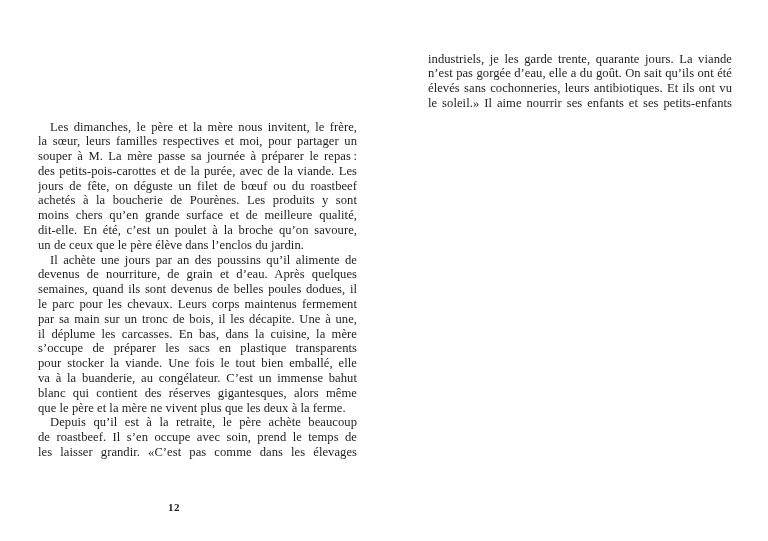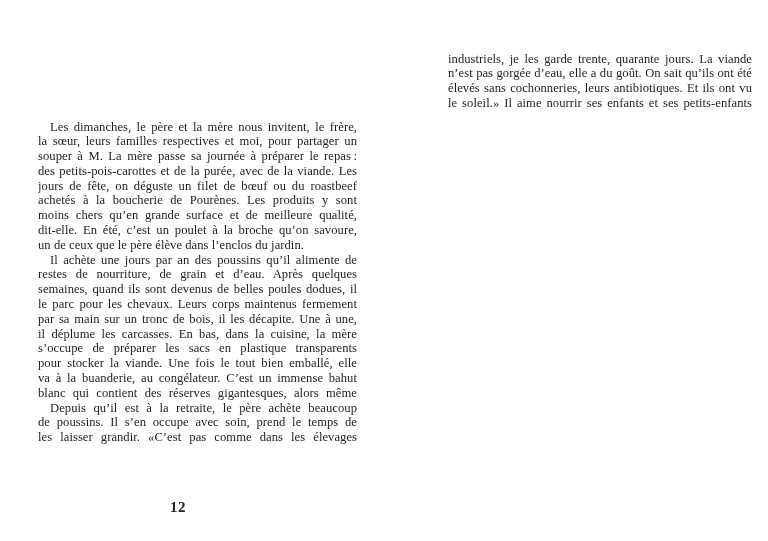--- a/index.html
+++ b/index.html
@@ -33,31 +33,31 @@
   }
   .textblock .line.pend {
     text-align-last: left;
   }
   .block-left {
     left: 38px;
     top: 119.5px;
     width: 319px;
   }
   .block-right {
-    left: 448px;
+    left: 428px;
     top: 51.5px;
     width: 304px;
   }
   .pagenum {
     position: absolute;
     top: 502px;
     width: 20px;
-    font-size: 15px;
+    font-size: 11px;
     line-height: 11px;
-    text-align: center;
+    text-align: left;
     letter-spacing: 0.5px;
     color: #222222;
     font-weight: bold;
   }
   .pagenum-left  { left: 168px; }
   .pagenum-right { left: 580px; margin-top: 44px; }
 </style>
 </head>
 <body>
 
@@ -67,31 +67,32 @@
     <div class="line indent">Les dimanches, le père et la mère nous invitent, le frère,</div>
     <div class="line">la sœur, leurs familles respectives et moi, pour partager un</div>
     <div class="line">souper à M. La mère passe sa journée à préparer le repas :</div>
     <div class="line">des petits-pois-carottes et de la purée, avec de la viande. Les</div>
     <div class="line">jours de fête, on déguste un filet de bœuf ou du roastbeef</div>
     <div class="line">achetés à la boucherie de Pourènes. Les produits y sont</div>
     <div class="line">moins chers qu’en grande surface et de meilleure qualité,</div>
     <div class="line">dit-elle. En été, c’est un poulet à la broche qu’on savoure,</div>
     <div class="line pend">un de ceux que le père élève dans l’enclos du jardin.</div>
     <div class="line indent">Il achète une jours par an des poussins qu’il alimente de</div>
-    <div class="line">restes de nourriture, de grain et d’eau. Après quelques</div>
+    <div class="line">devenus de nourriture, de grain et d’eau. Après quelques</div>
     <div class="line">semaines, quand ils sont devenus de belles poules dodues, il</div>
     <div class="line">le parc pour les chevaux. Leurs corps maintenus fermement</div>
     <div class="line">par sa main sur un tronc de bois, il les décapite. Une à une,</div>
     <div class="line">il déplume les carcasses. En bas, dans la cuisine, la mère</div>
     <div class="line">s’occupe de préparer les sacs en plastique transparents</div>
     <div class="line">pour stocker la viande. Une fois le tout bien emballé, elle</div>
     <div class="line">va à la buanderie, au congélateur. C’est un immense bahut</div>
     <div class="line">blanc qui contient des réserves gigantesques, alors même</div>
+    <div class="line pend">que le père et la mère ne vivent plus que les deux à la ferme.</div>
     <div class="line indent">Depuis qu’il est à la retraite, le père achète beaucoup</div>
-    <div class="line">de poussins. Il s’en occupe avec soin, prend le temps de</div>
+    <div class="line">de roastbeef. Il s’en occupe avec soin, prend le temps de</div>
     <div class="line">les laisser grandir. «C’est pas comme dans les élevages</div>
   </div>
 
   <div class="textblock block-right">
     <div class="line">industriels, je les garde trente, quarante jours. La viande</div>
     <div class="line">n’est pas gorgée d’eau, elle a du goût. On sait qu’ils ont été</div>
     <div class="line">élevés sans cochonneries, leurs antibiotiques. Et ils ont vu</div>
     <div class="line">le soleil.» Il aime nourrir ses enfants et ses petits-enfants</div>
   </div>
 

